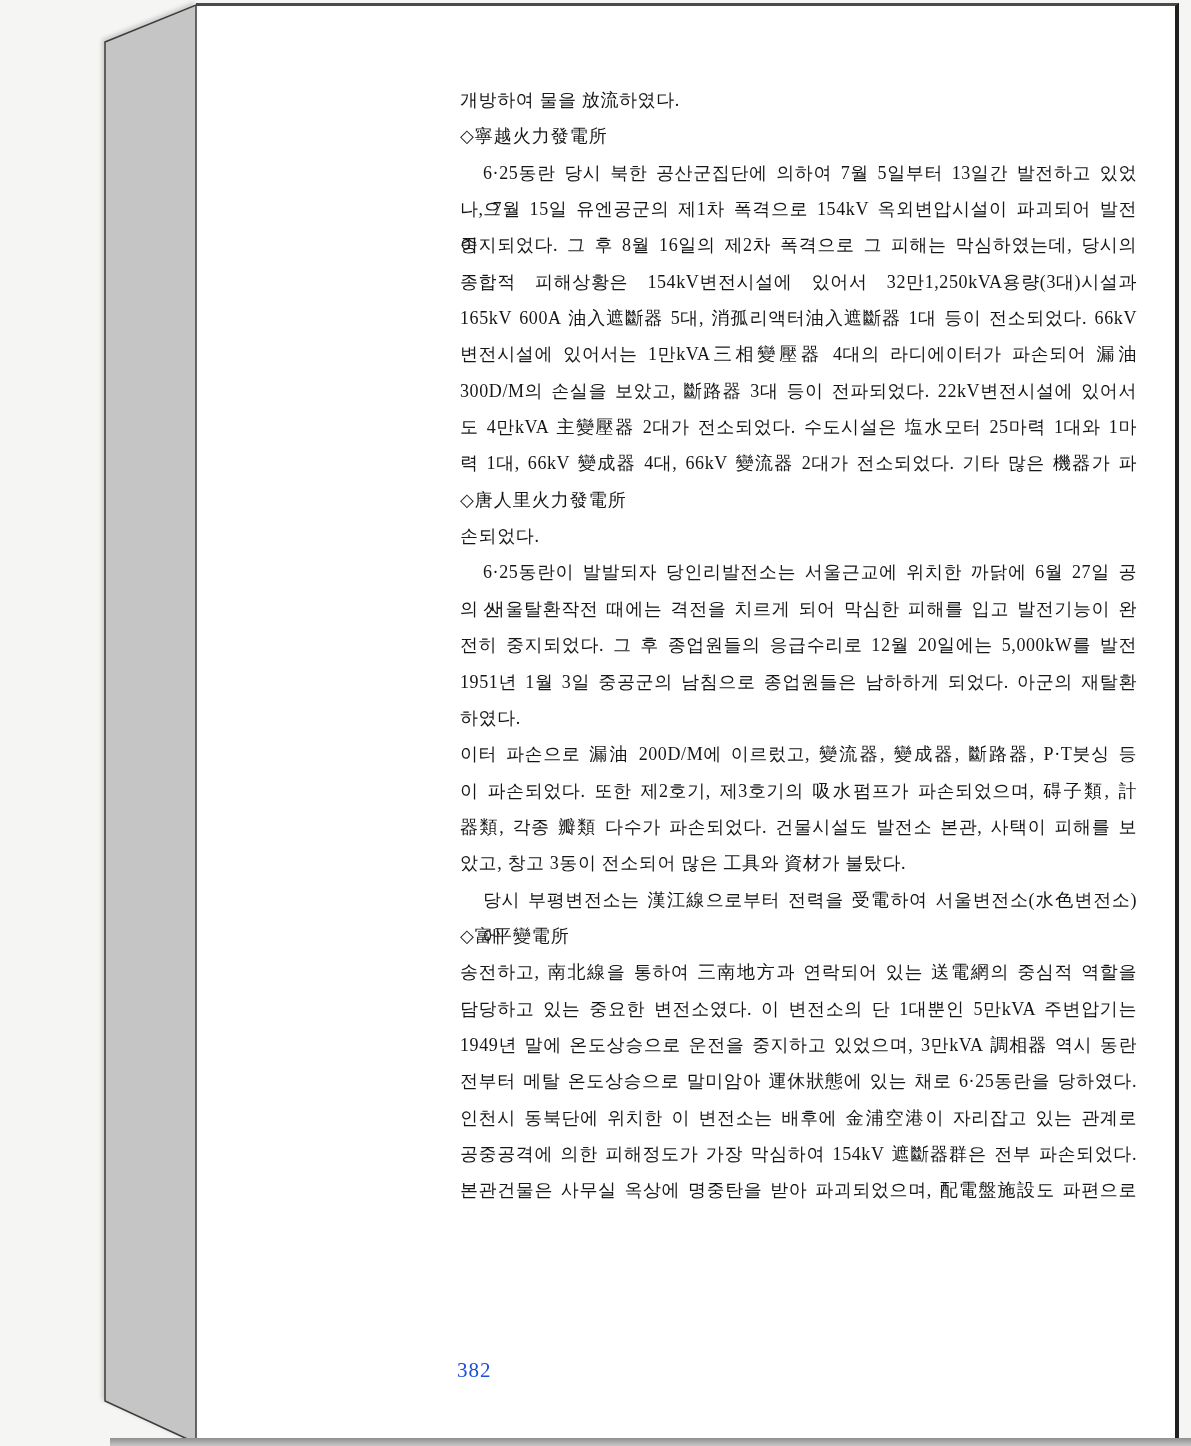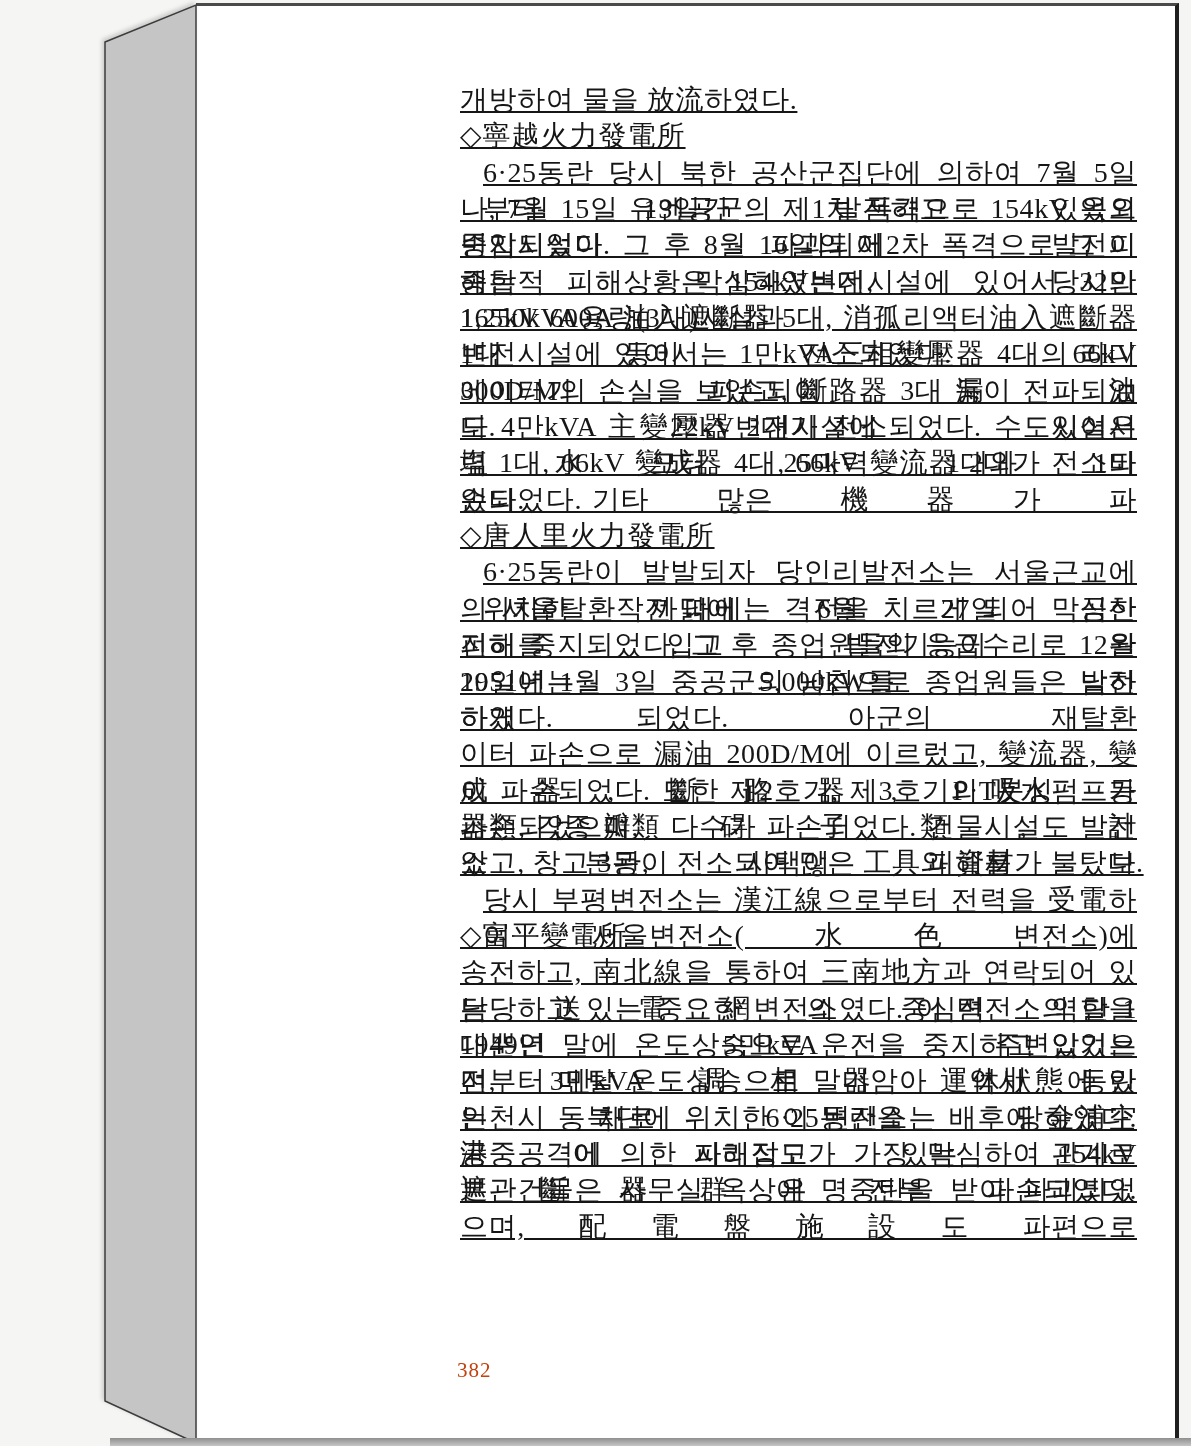--- a/index.html
+++ b/index.html
@@ -48,44 +48,43 @@
   .text-block {
     position: absolute;
     left: 460px;
     top: 82px;
     width: 677px;
     color: #161616;
   }
   .line {
     height: 36.35px;
     line-height: 36.35px;
-    font-size: 28px;
+    font-size: 18px;
     letter-spacing: 0.6px;
     white-space: nowrap;
     text-align: left;
-    text-decoration: underline;
   }
   .line.justify {
     white-space: normal;
     text-align: justify;
     text-align-last: justify;
     word-spacing: 2px;
   }
   .line.indent {
     padding-left: 23px;
   }
   .line.heading {
     letter-spacing: 1px;
   }
   .page-number {
     position: absolute;
     left: 457px;
     top: 1358px;
     font-size: 21px;
-    color: #c2410c;
+    color: #1d4ed8;
     letter-spacing: 1px;
   }
 </style>
 </head>
 <body>
 
 <div class="page">
 </div>
 
 <div class="text-block">
@@ -93,22 +92,22 @@
     <div class="line heading">◇寧越火力發電所</div>
     <div class="line justify indent">6·25동란 당시 북한 공산군집단에 의하여 7월 5일부터 13일간 발전하고 있었으</div>
     <div class="line justify">나, 7월 15일 유엔공군의 제1차 폭격으로 154kV 옥외변압시설이 파괴되어 발전이</div>
     <div class="line justify">중지되었다. 그 후 8월 16일의 제2차 폭격으로 그 피해는 막심하였는데, 당시의</div>
     <div class="line justify">종합적 피해상황은 154kV변전시설에 있어서 32만1,250kVA용량(3대)시설과</div>
     <div class="line justify">165kV 600A 油入遮斷器 5대, 消孤리액터油入遮斷器 1대 등이 전소되었다. 66kV</div>
     <div class="line justify">변전시설에 있어서는 1만kVA三相變壓器 4대의 라디에이터가 파손되어 漏油</div>
     <div class="line justify">300D/M의 손실을 보았고, 斷路器 3대 등이 전파되었다. 22kV변전시설에 있어서</div>
     <div class="line justify">도 4만kVA 主變壓器 2대가 전소되었다. 수도시설은 塩水모터 25마력 1대와 1마</div>
     <div class="line justify">력 1대, 66kV 變成器 4대, 66kV 變流器 2대가 전소되었다. 기타 많은 機器가 파</div>
+    <div class="line heading">◇唐人里火力發電所</div>
     <div class="line">손되었다.</div>
-    <div class="line heading">◇唐人里火力發電所</div>
     <div class="line justify indent">6·25동란이 발발되자 당인리발전소는 서울근교에 위치한 까닭에 6월 27일 공산</div>
     <div class="line justify">의 서울탈환작전 때에는 격전을 치르게 되어 막심한 피해를 입고 발전기능이 완</div>
     <div class="line justify">전히 중지되었다. 그 후 종업원들의 응급수리로 12월 20일에는 5,000kW를 발전</div>
     <div class="line justify">1951년 1월 3일 중공군의 남침으로 종업원들은 남하하게 되었다. 아군의 재탈환</div>
     <div class="line">하였다.</div>
     <div class="line justify">이터 파손으로 漏油 200D/M에 이르렀고, 變流器, 變成器, 斷路器, P·T붓싱 등</div>
     <div class="line justify">이 파손되었다. 또한 제2호기, 제3호기의 吸水펌프가 파손되었으며, 碍子類, 計</div>
     <div class="line justify">器類, 각종 瓣類 다수가 파손되었다. 건물시설도 발전소 본관, 사택이 피해를 보</div>
     <div class="line">았고, 창고 3동이 전소되어 많은 工具와 資材가 불탔다.</div>
     <div class="line justify indent">당시 부평변전소는 漢江線으로부터 전력을 受電하여 서울변전소(水色변전소)에</div>

